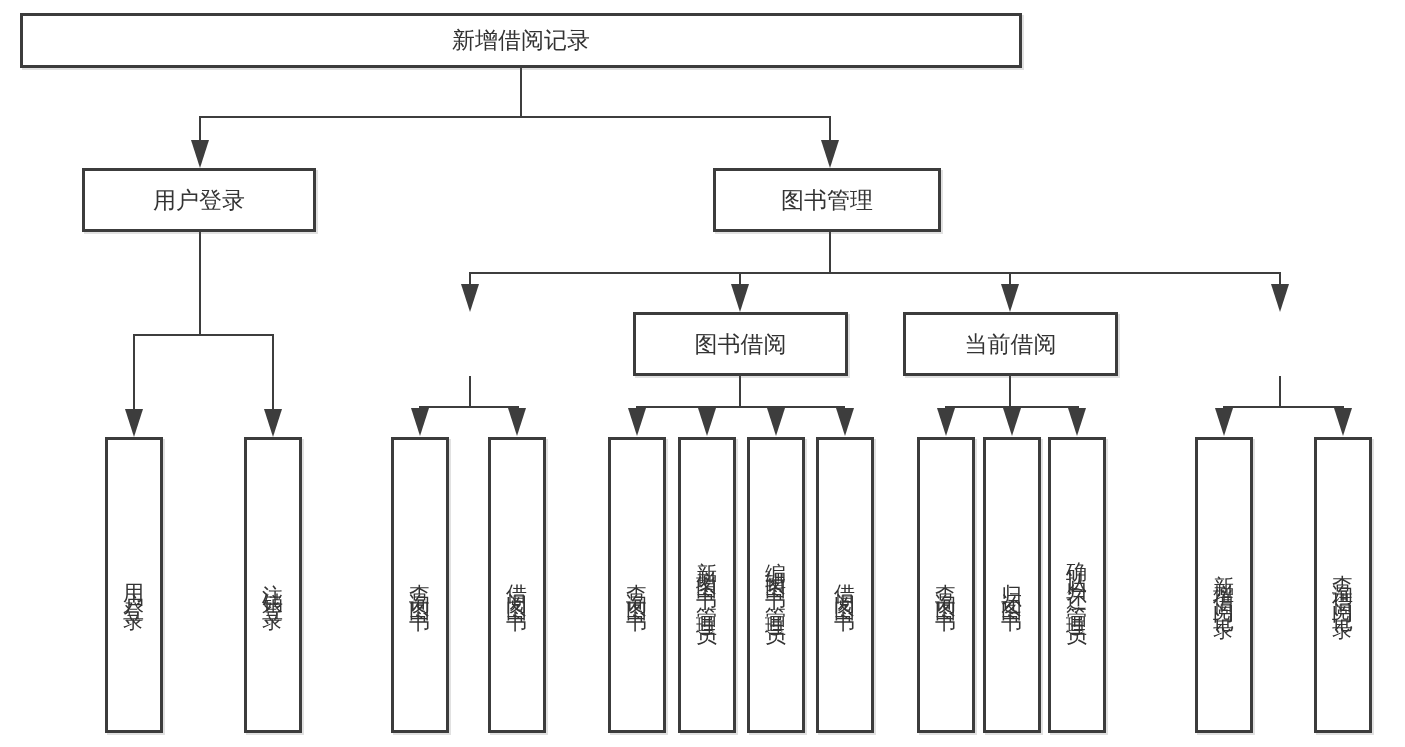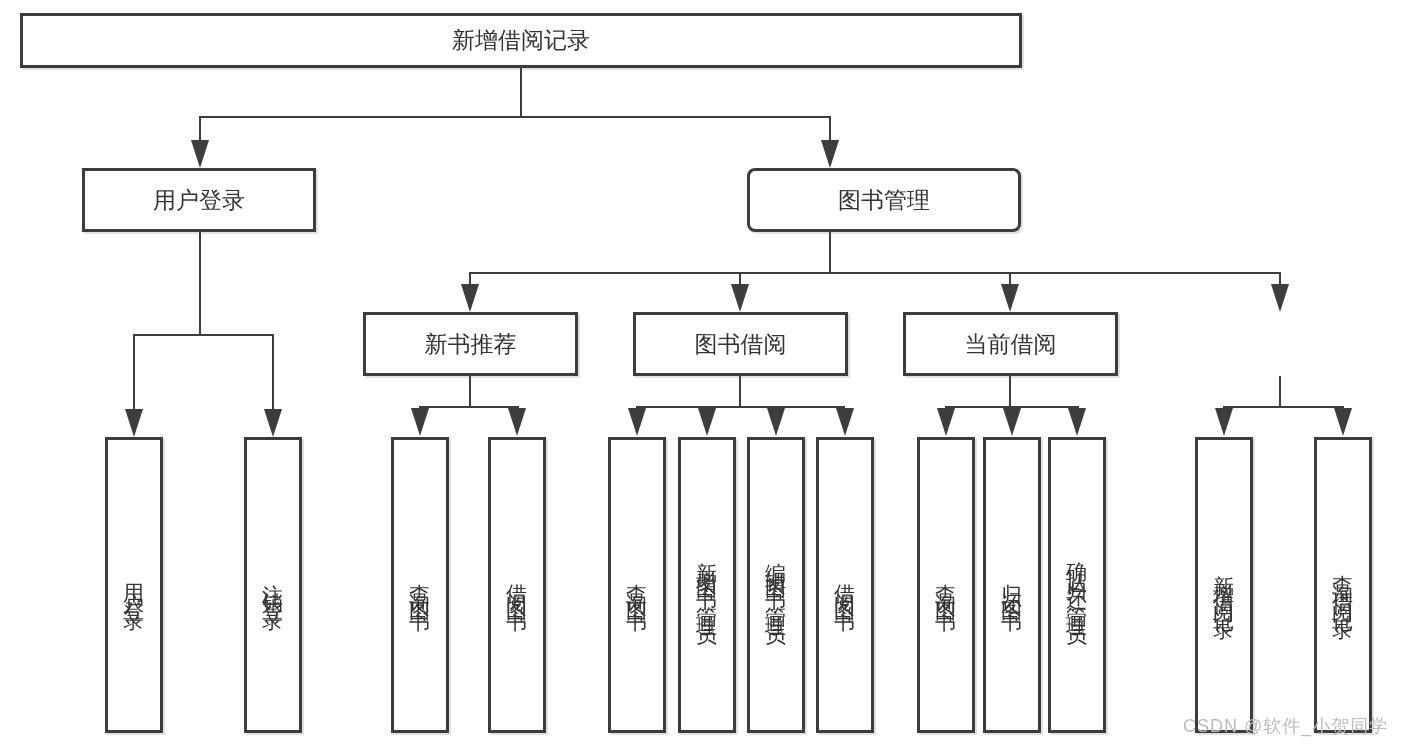--- a/index.html
+++ b/index.html
@@ -54,41 +54,40 @@
   <div class="box" style="left:20px;top:13px;width:1002px;height:55px;">新增借阅记录</div>
 
   <div class="vl" style="left:520px;top:68px;height:50px;"></div>
   <div class="hl" style="left:199px;top:116px;width:632px;"></div>
   <div class="vl" style="left:199px;top:116px;height:26px;"></div>
   <div class="ar" style="left:191px;top:140px;"></div>
   <div class="vl" style="left:829px;top:116px;height:26px;"></div>
   <div class="ar" style="left:821px;top:140px;"></div>
 
   <div class="box" style="left:82px;top:168px;width:234px;height:64px;">用户登录</div>
-  <div class="box" style="left:747px;top:168px;width:274px;height:64px;border-radius:8px;">图书管理</div>
+  <div class="box" style="left:713px;top:168px;width:228px;height:64px;">图书管理</div>
 
   <div class="vl" style="left:199px;top:232px;height:104px;"></div>
   <div class="hl" style="left:133px;top:334px;width:141px;"></div>
   <div class="vl" style="left:133px;top:334px;height:77px;"></div>
   <div class="ar" style="left:125px;top:409px;"></div>
   <div class="vl" style="left:272px;top:334px;height:77px;"></div>
   <div class="ar" style="left:264px;top:409px;"></div>
 
   <div class="vl" style="left:829px;top:232px;height:42px;"></div>
   <div class="hl" style="left:469px;top:272px;width:812px;"></div>
   <div class="vl" style="left:469px;top:272px;height:14px;"></div>
   <div class="ar" style="left:461px;top:284px;"></div>
   <div class="vl" style="left:739px;top:272px;height:14px;"></div>
   <div class="ar" style="left:731px;top:284px;"></div>
   <div class="vl" style="left:1009px;top:272px;height:14px;"></div>
   <div class="ar" style="left:1001px;top:284px;"></div>
   <div class="vl" style="left:1279px;top:272px;height:14px;"></div>
   <div class="ar" style="left:1271px;top:284px;"></div>
 
-  <div class="box" style="left:363px;top:312px;width:215px;height:64px;">新书推荐</div>
   <div class="box" style="left:633px;top:312px;width:215px;height:64px;">图书借阅</div>
   <div class="box" style="left:903px;top:312px;width:215px;height:64px;">当前借阅</div>
 
   <div class="vl" style="left:469px;top:376px;height:32px;"></div>
   <div class="hl" style="left:419px;top:406px;width:100px;"></div>
   <div class="ar" style="left:411px;top:408px;"></div>
   <div class="ar" style="left:508px;top:408px;"></div>
 
   <div class="vl" style="left:739px;top:376px;height:32px;"></div>
   <div class="hl" style="left:636px;top:406px;width:209px;"></div>
@@ -119,15 +118,14 @@
   <div class="vbox" style="left:747px;top:437px;width:58px;height:296px;">编辑图书（管理员）</div>
   <div class="vbox" style="left:816px;top:437px;width:58px;height:296px;">借阅图书</div>
 
   <div class="vbox" style="left:917px;top:437px;width:58px;height:296px;">查询图书</div>
   <div class="vbox" style="left:983px;top:437px;width:58px;height:296px;">归还图书</div>
   <div class="vbox" style="left:1048px;top:437px;width:58px;height:296px;">确认归还（管理员）</div>
 
   <div class="vbox" style="left:1195px;top:437px;width:58px;height:296px;">新增借阅记录</div>
   <div class="vbox" style="left:1314px;top:437px;width:58px;height:296px;">查询借阅记录</div>
 
-  <div class="watermark">CSDN @软件_小贺同学</div>
 
 </div>
 
 </body></html>

